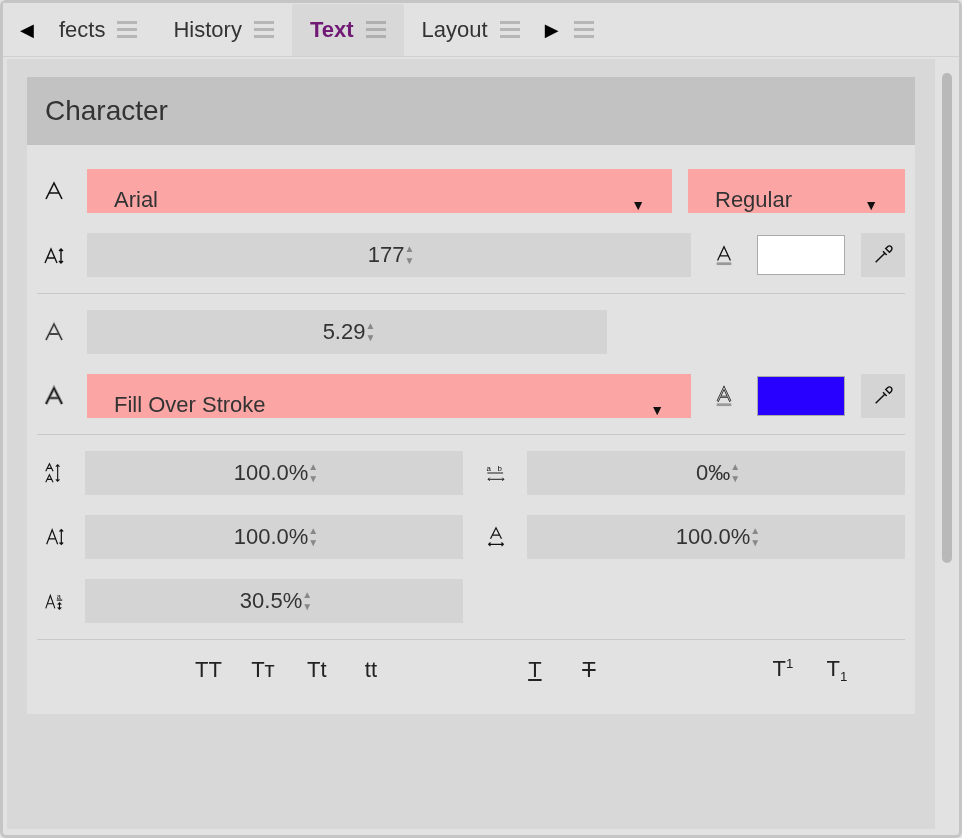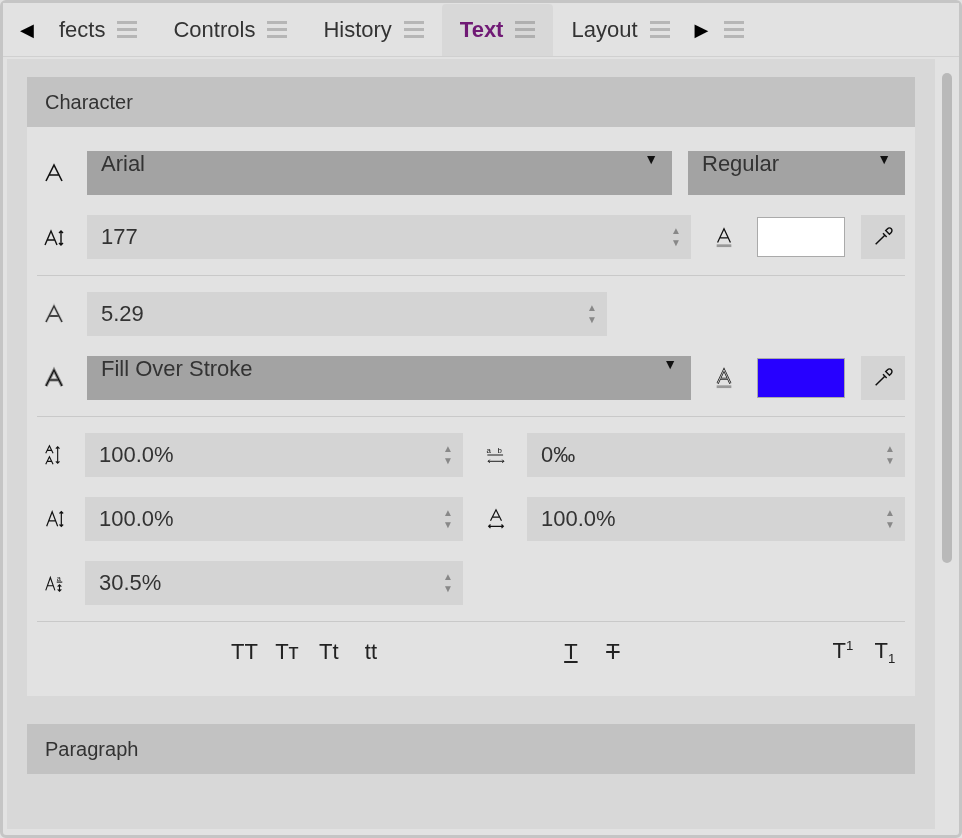--- a/index.html
+++ b/index.html
@@ -11,64 +11,56 @@
 .tab-arrow { width: 28px; height: 40px; display: flex; align-items: center; justify-content: center; cursor: pointer; font-size: 18px; }
 .tab { display: flex; align-items: center; gap: 12px; padding: 0 18px; height: 52px; cursor: pointer; font-size: 22px; color: #333; }
 .tab.active { background: #d8d8d8; border-top-left-radius: 4px; border-top-right-radius: 4px; font-weight: 600; color: #701a75; }
 .tab-grip { display: flex; flex-direction: column; gap: 4px; opacity: .35; }
 .tab-grip span { width: 20px; height: 3px; background: #666; display: block; }
 
 .panel-area { position: absolute; top: 56px; left: 4px; right: 24px; bottom: 6px; background: #d8d8d8; padding: 18px 20px; overflow: hidden; }
 .scrollbar { position: absolute; top: 70px; right: 7px; width: 10px; height: 490px; background: #b9b9b9; border-radius: 5px; }
 
 .section { background: #e2e2e2; margin-bottom: 28px; }
-.sec-head { background: #c2c2c2; height: 50px; display: flex; align-items: center; padding: 0 18px; font-size: 20px; color: #333; font-weight: 500; }
+.sec-head { background: #c2c2c2; height: 68px; display: flex; align-items: center; padding: 0 18px; font-size: 28px; color: #333; font-weight: 500; }
 .sec-body { padding: 14px 10px 20px; }
 
 .row { display: flex; align-items: center; gap: 16px; padding: 10px 0; }
 .hr { border: none; border-top: 1px solid #c9c9c9; margin: 6px 0; }
 
 .ico { width: 34px; display: flex; align-items: center; justify-content: center; font-size: 22px; color: #111; }
 .ico svg { width: 24px; height: 24px; }
 .ico.sm svg { width: 22px; height: 22px; }
 
-.dd { background: #a3a3a3; height: 44px; display: flex; align-items: flex-start; justify-content: space-between; padding: 0 14px; font-size: 22px; color: #333; cursor: pointer; }
+.dd { background: #fca5a5; height: 44px; display: flex; align-items: flex-end; justify-content: space-between; padding: 0 27px; font-size: 22px; color: #333; cursor: pointer; }
 .dd .tri { font-size: 14px; color: #111; }
-.spin { background: #d4d4d4; height: 44px; display: flex; align-items: center; justify-content: space-between; padding: 0 0 0 14px; font-size: 22px; color: #333; position: relative; }
+.spin { background: #d4d4d4; height: 44px; display: flex; align-items: center; justify-content: center; padding: 0 0 0 14px; font-size: 22px; color: #333; position: relative; }
 .spin-steps { display: flex; flex-direction: column; justify-content: center; align-items: center; gap: 2px; padding-right: 10px; }
 .spin-steps span { font-size: 10px; color: #888; cursor: pointer; line-height: 1; }
 
 .swatch { width: 88px; height: 40px; border: 1px solid #aaa; cursor: pointer; }
 .eyedrop { width: 44px; height: 44px; background: #d4d4d4; display: flex; align-items: center; justify-content: center; cursor: pointer; }
 
 .half { display: flex; align-items: center; gap: 14px; flex: 1; }
 .togglebar { display: flex; gap: 34px; padding: 10px 4px; justify-content: flex-start; align-items: center; }
-.togglebar .grp { display: flex; gap: 16px; margin-left: 36px; }
+.togglebar .grp { display: flex; gap: 28px; }
 .toggle { font-size: 22px; color: #222; cursor: pointer; min-width: 26px; text-align: center; }
 sup, sub { font-size: .6em; }
 .w34 { width:34px; }
 </style>
 </head>
 <body>
 
 <div class="frame">
 
   <div class="tabstrip">
     <div class="tab-arrow">◀</div>
 
     <div class="tab">
       <span>fects</span>
-      <span class="tab-grip">
-          <span></span>
-          <span></span>
-          <span></span>
-        </span>
-    </div>
-    <div class="tab">
-      <span>Controls</span>
       <span class="tab-grip">
           <span></span>
           <span></span>
           <span></span>
         </span>
     </div>
     <div class="tab">
       <span>History</span>
       <span class="tab-grip">
           <span></span>
@@ -310,20 +302,15 @@
           <div style="width:100px"></div>
           <div class="grp">
             <span class="toggle">T<sup>1</sup></span>
             <span class="toggle">T<sub>1</sub></span>
           </div>
         </div>
 
       </div>
     </div>
 
-    <div class="section">
-      <div class="sec-head">
-        <span>Paragraph</span>
-      </div>
-    </div>
 
   </div>
 </div>
 
 </body></html>

